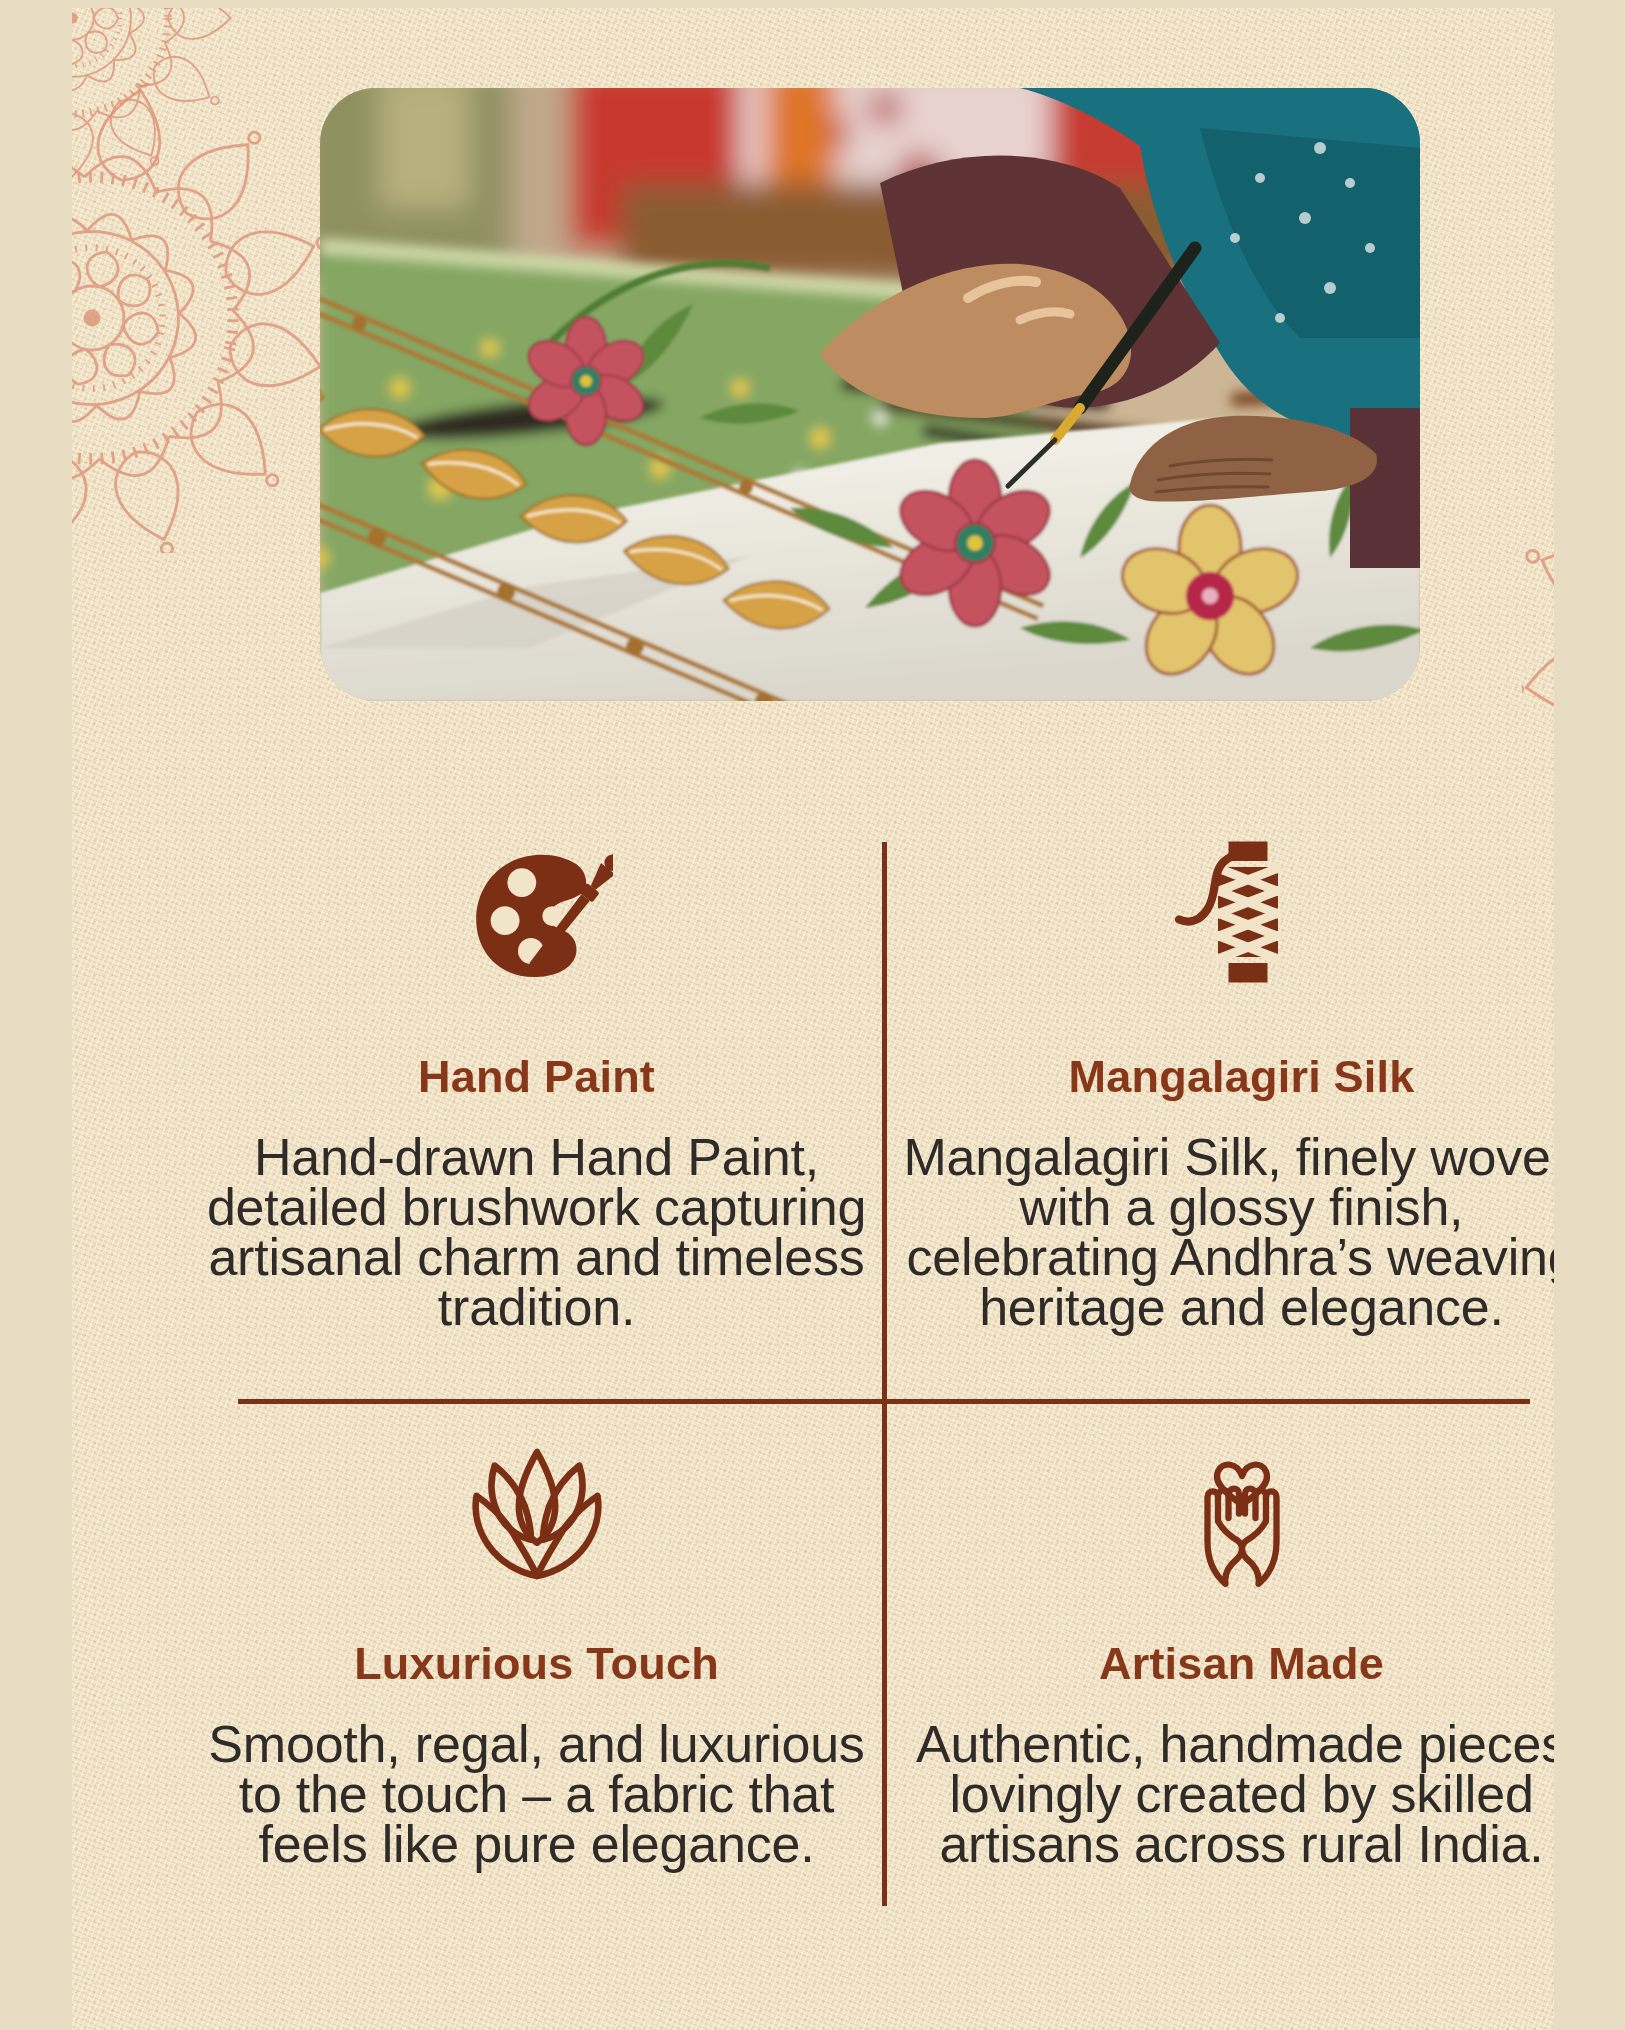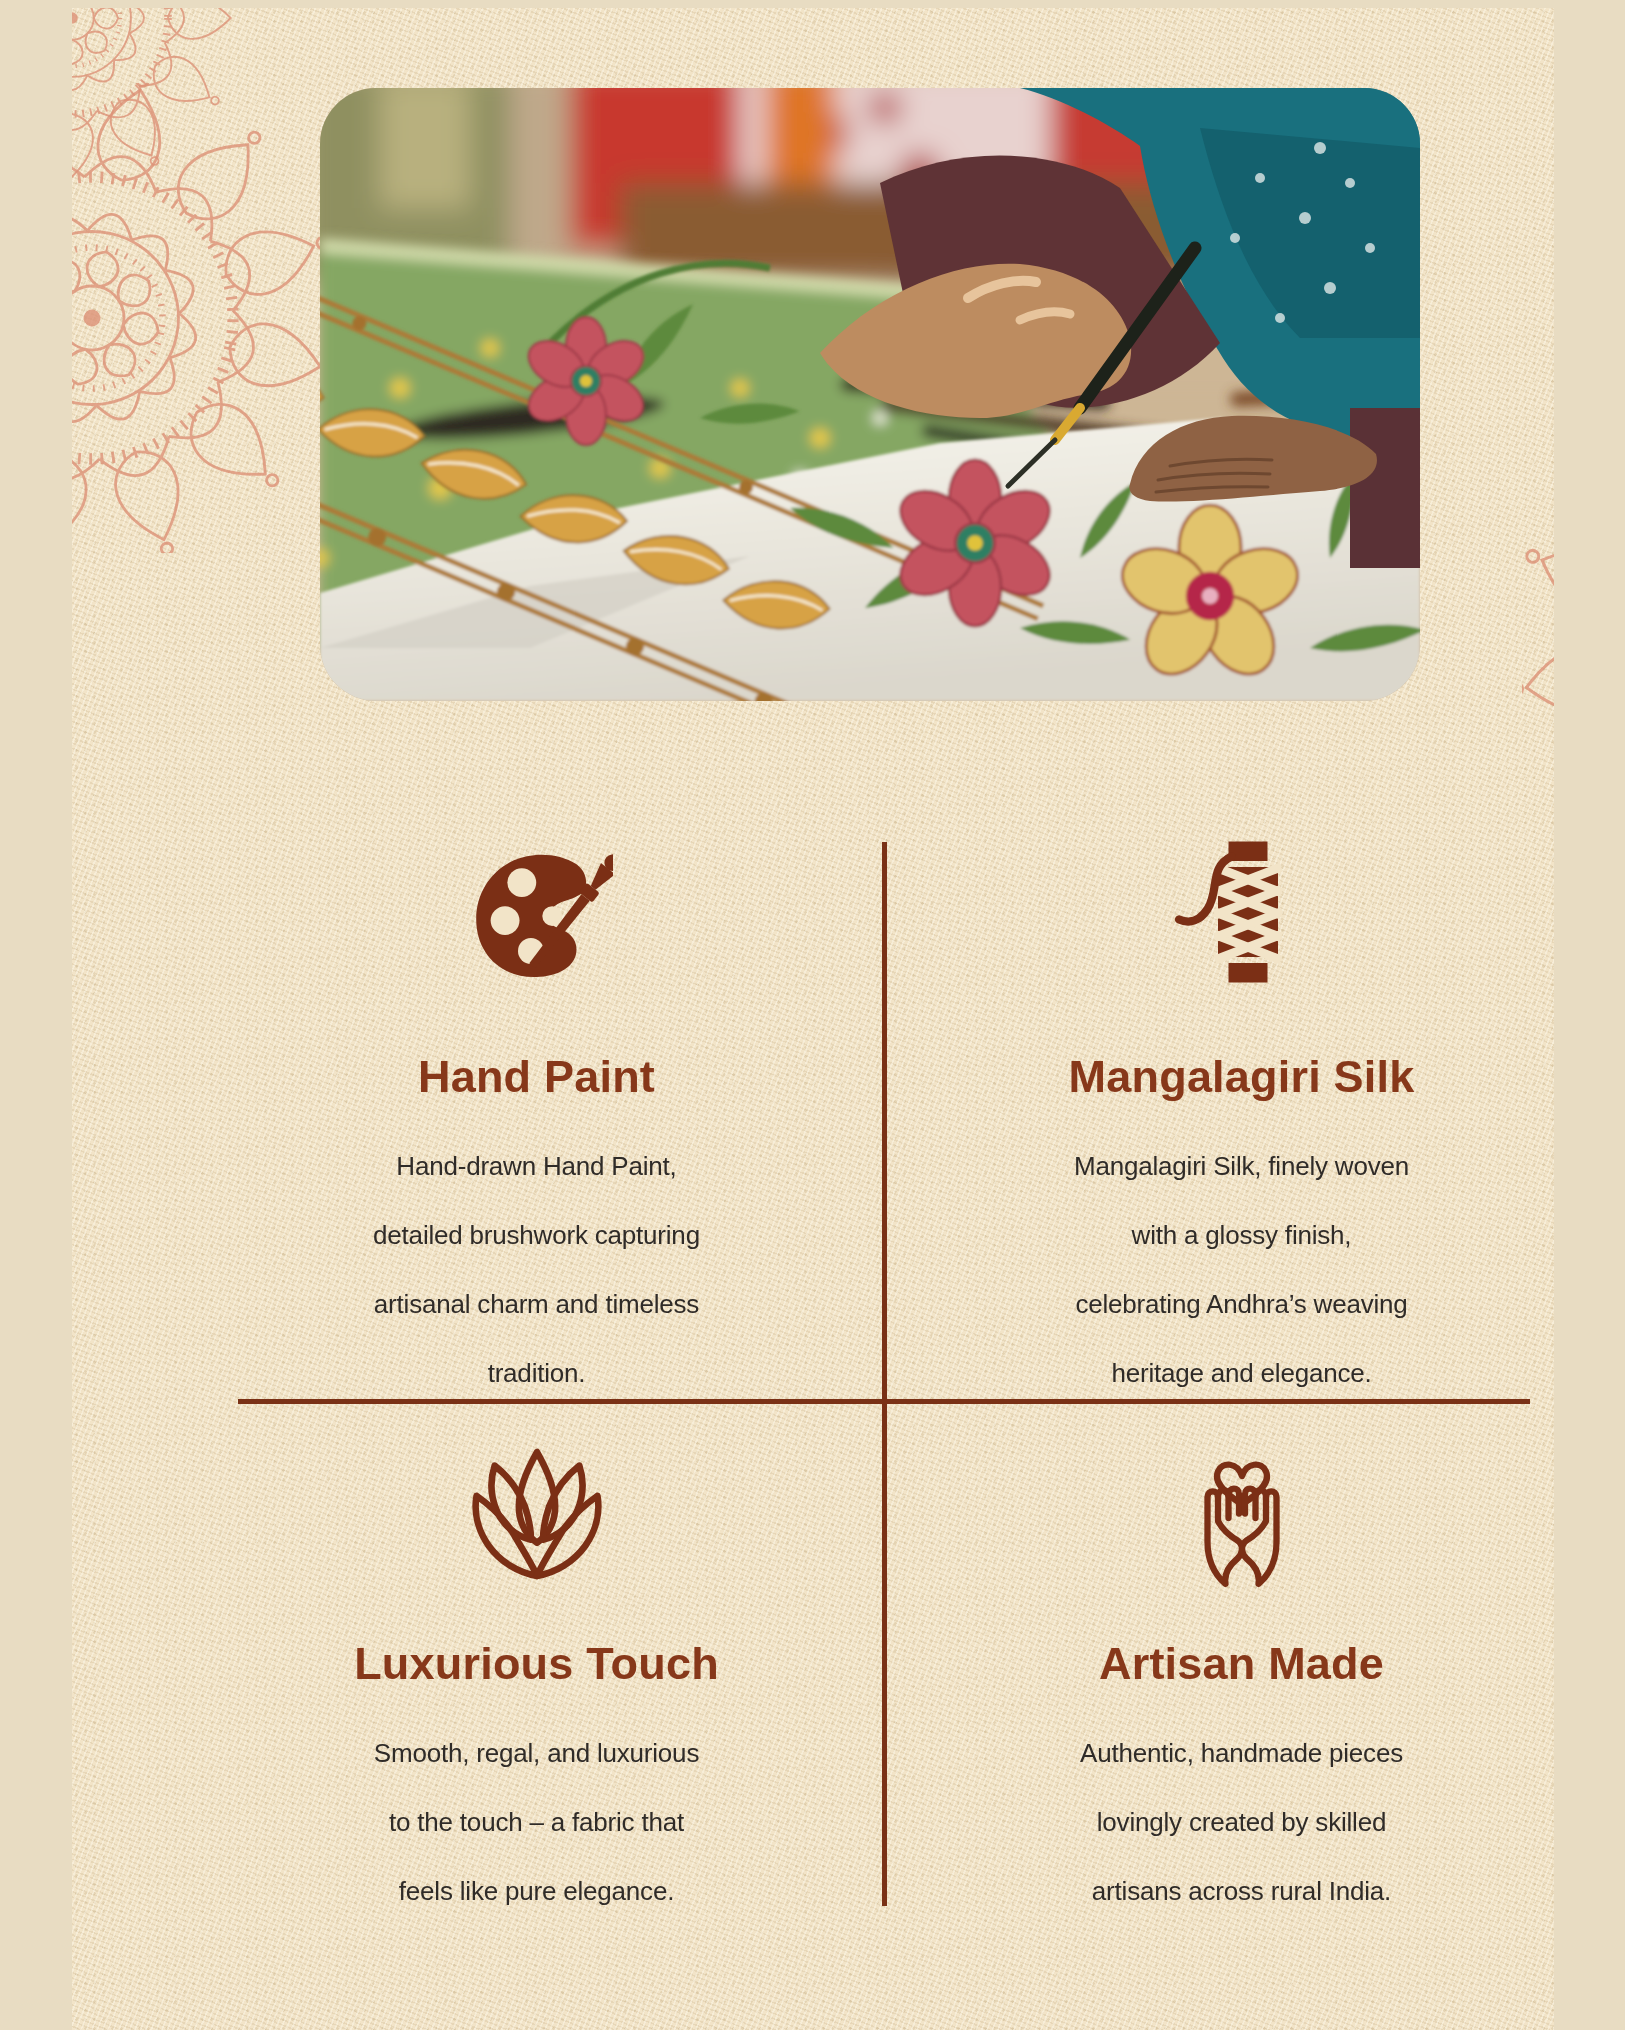--- a/index.html
+++ b/index.html
@@ -33,21 +33,21 @@
   .cell-br{left:830px;width:680px;top:1435px;text-align:center;}
   .feat-icon{height:158px;display:flex;align-items:flex-start;justify-content:center;}
   .feat-icon svg{display:block;}
   .cell-tl .feat-title,.cell-tr .feat-title{margin-top:51px;}
   .cell-bl .feat-title,.cell-br .feat-title{margin-top:32px;}
   .feat-title{
     color:#87381a;font-size:45px;font-weight:700;letter-spacing:.2px;line-height:62px;
   }
   .feat-body{
     margin-top:24px;
-    color:#2f2b28;font-size:26px;font-weight:400;line-height:69px;
+    color:#2f2b28;font-size:52px;font-weight:400;line-height:50px;
     white-space:pre-line;letter-spacing:-0.2px;
   }
   .bottom-strip{position:absolute;z-index:4;left:0;bottom:0;width:100%;height:4px;background:#4a2d1b;opacity:.85;}
 </style>
 </head>
 <body>
 
 <svg width="0" height="0" style="position:absolute">
   <defs>
     <g id="mandala" fill="none" stroke="#dd9277" stroke-width="3">

